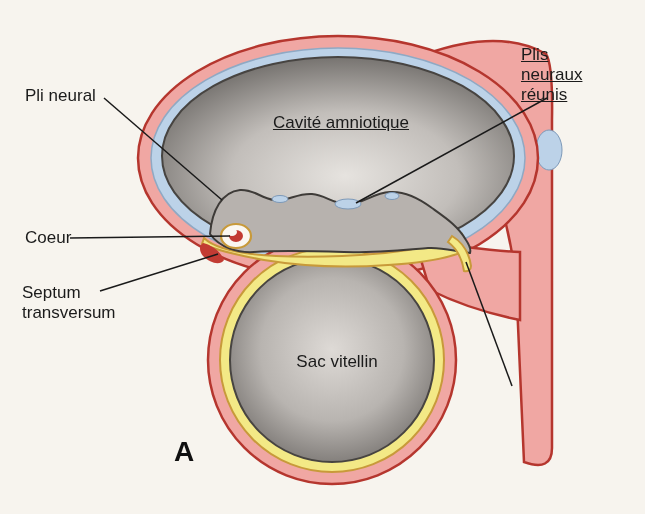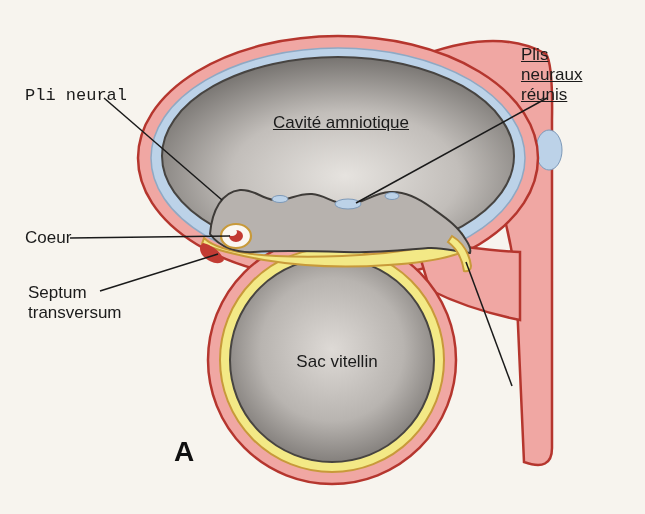--- a/index.html
+++ b/index.html
@@ -25,25 +25,25 @@
   .leader{stroke:var(--leader-line,#1a1a1a);stroke-width:1.5;fill:none;}
 
   
   .lbl{
     position:absolute;
     font-size:17px;
     color:#1b1b1b;
     line-height:1.18;
     white-space:normal;
   }
-  .lbl-pli-neural{left:25px;top:86px;font-family:Liberation Mono, monospace;}
+  .lbl-pli-neural{left:25px;top:86px;}
   .lbl-plis{left:521px;top:45px;width:84px;text-decoration:underline;}
   .lbl-cavite{left:250px;top:113px;width:182px;text-align:center;text-decoration:underline;}
   .lbl-coeur{left:25px;top:228px;text-align:center;}
-  .lbl-septum{left:28px;top:283px;width:120px;}
+  .lbl-septum{left:22px;top:283px;width:120px;}
   .lbl-sac{left:272px;top:352px;width:130px;text-align:center;}
   .lbl-allantoide{left:491px;top:378px;}
   .lbl-letter{left:174px;top:435px;font-size:28px;font-weight:700;color:#101010;}
 </style>
 </head>
 <body>
 
 <div class="canvas">
 
   <svg class="diagram" width="645" height="514" viewBox="0 0 645 514">

